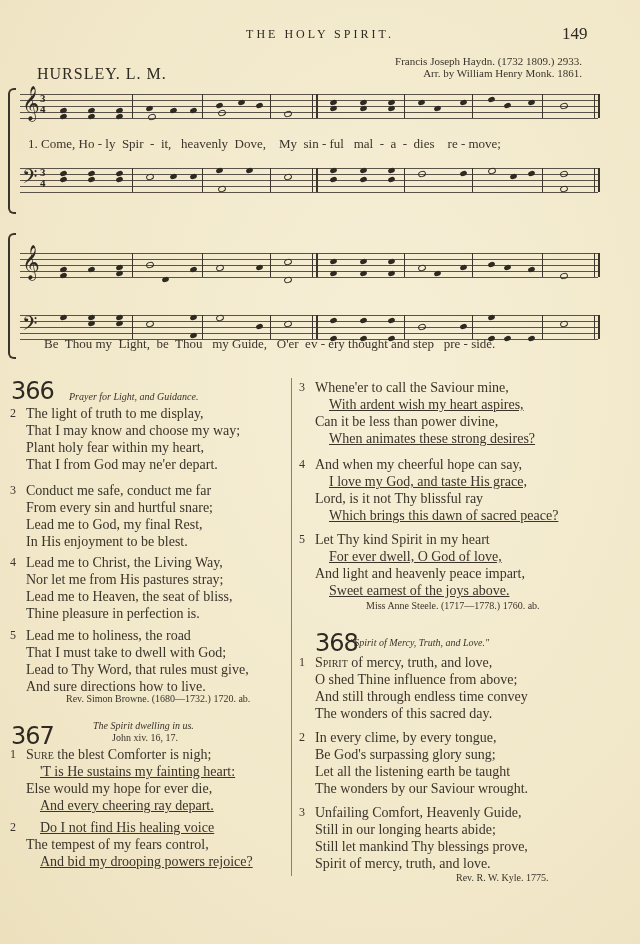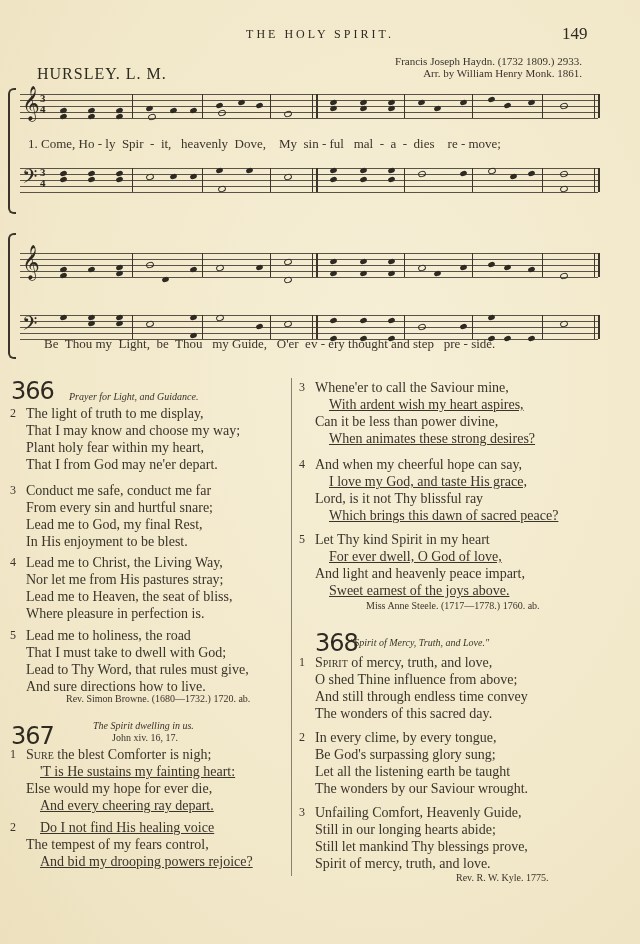--- a/index.html
+++ b/index.html
@@ -251,21 +251,21 @@
     <div class="ln">Conduct me safe, conduct me far</div>
     <div class="ln">From every sin and hurtful snare;</div>
     <div class="ln">Lead me to God, my final Rest,</div>
     <div class="ln">In His enjoyment to be blest.</div>
   </div>
   <div class="stanza" style="left:26px;top:554px;">
     <span class="vnum">4</span>
     <div class="ln">Lead me to Christ, the Living Way,</div>
     <div class="ln">Nor let me from His pastures stray;</div>
     <div class="ln">Lead me to Heaven, the seat of bliss,</div>
-    <div class="ln">Where pleasure in perfection is.</div>
+    <div class="ln">Thine pleasure in perfection is.</div>
   </div>
   <div class="stanza" style="left:26px;top:627px;">
     <span class="vnum">5</span>
     <div class="ln">Lead me to holiness, the road</div>
     <div class="ln">That I must take to dwell with God;</div>
     <div class="ln">Lead to Thy Word, that rules must give,</div>
     <div class="ln">And sure directions how to live.</div>
   </div>
   <div class="attr" style="left:66px;top:693px;">Rev. Simon Browne.  (1680—1732.)  1720. ab.</div>
 

